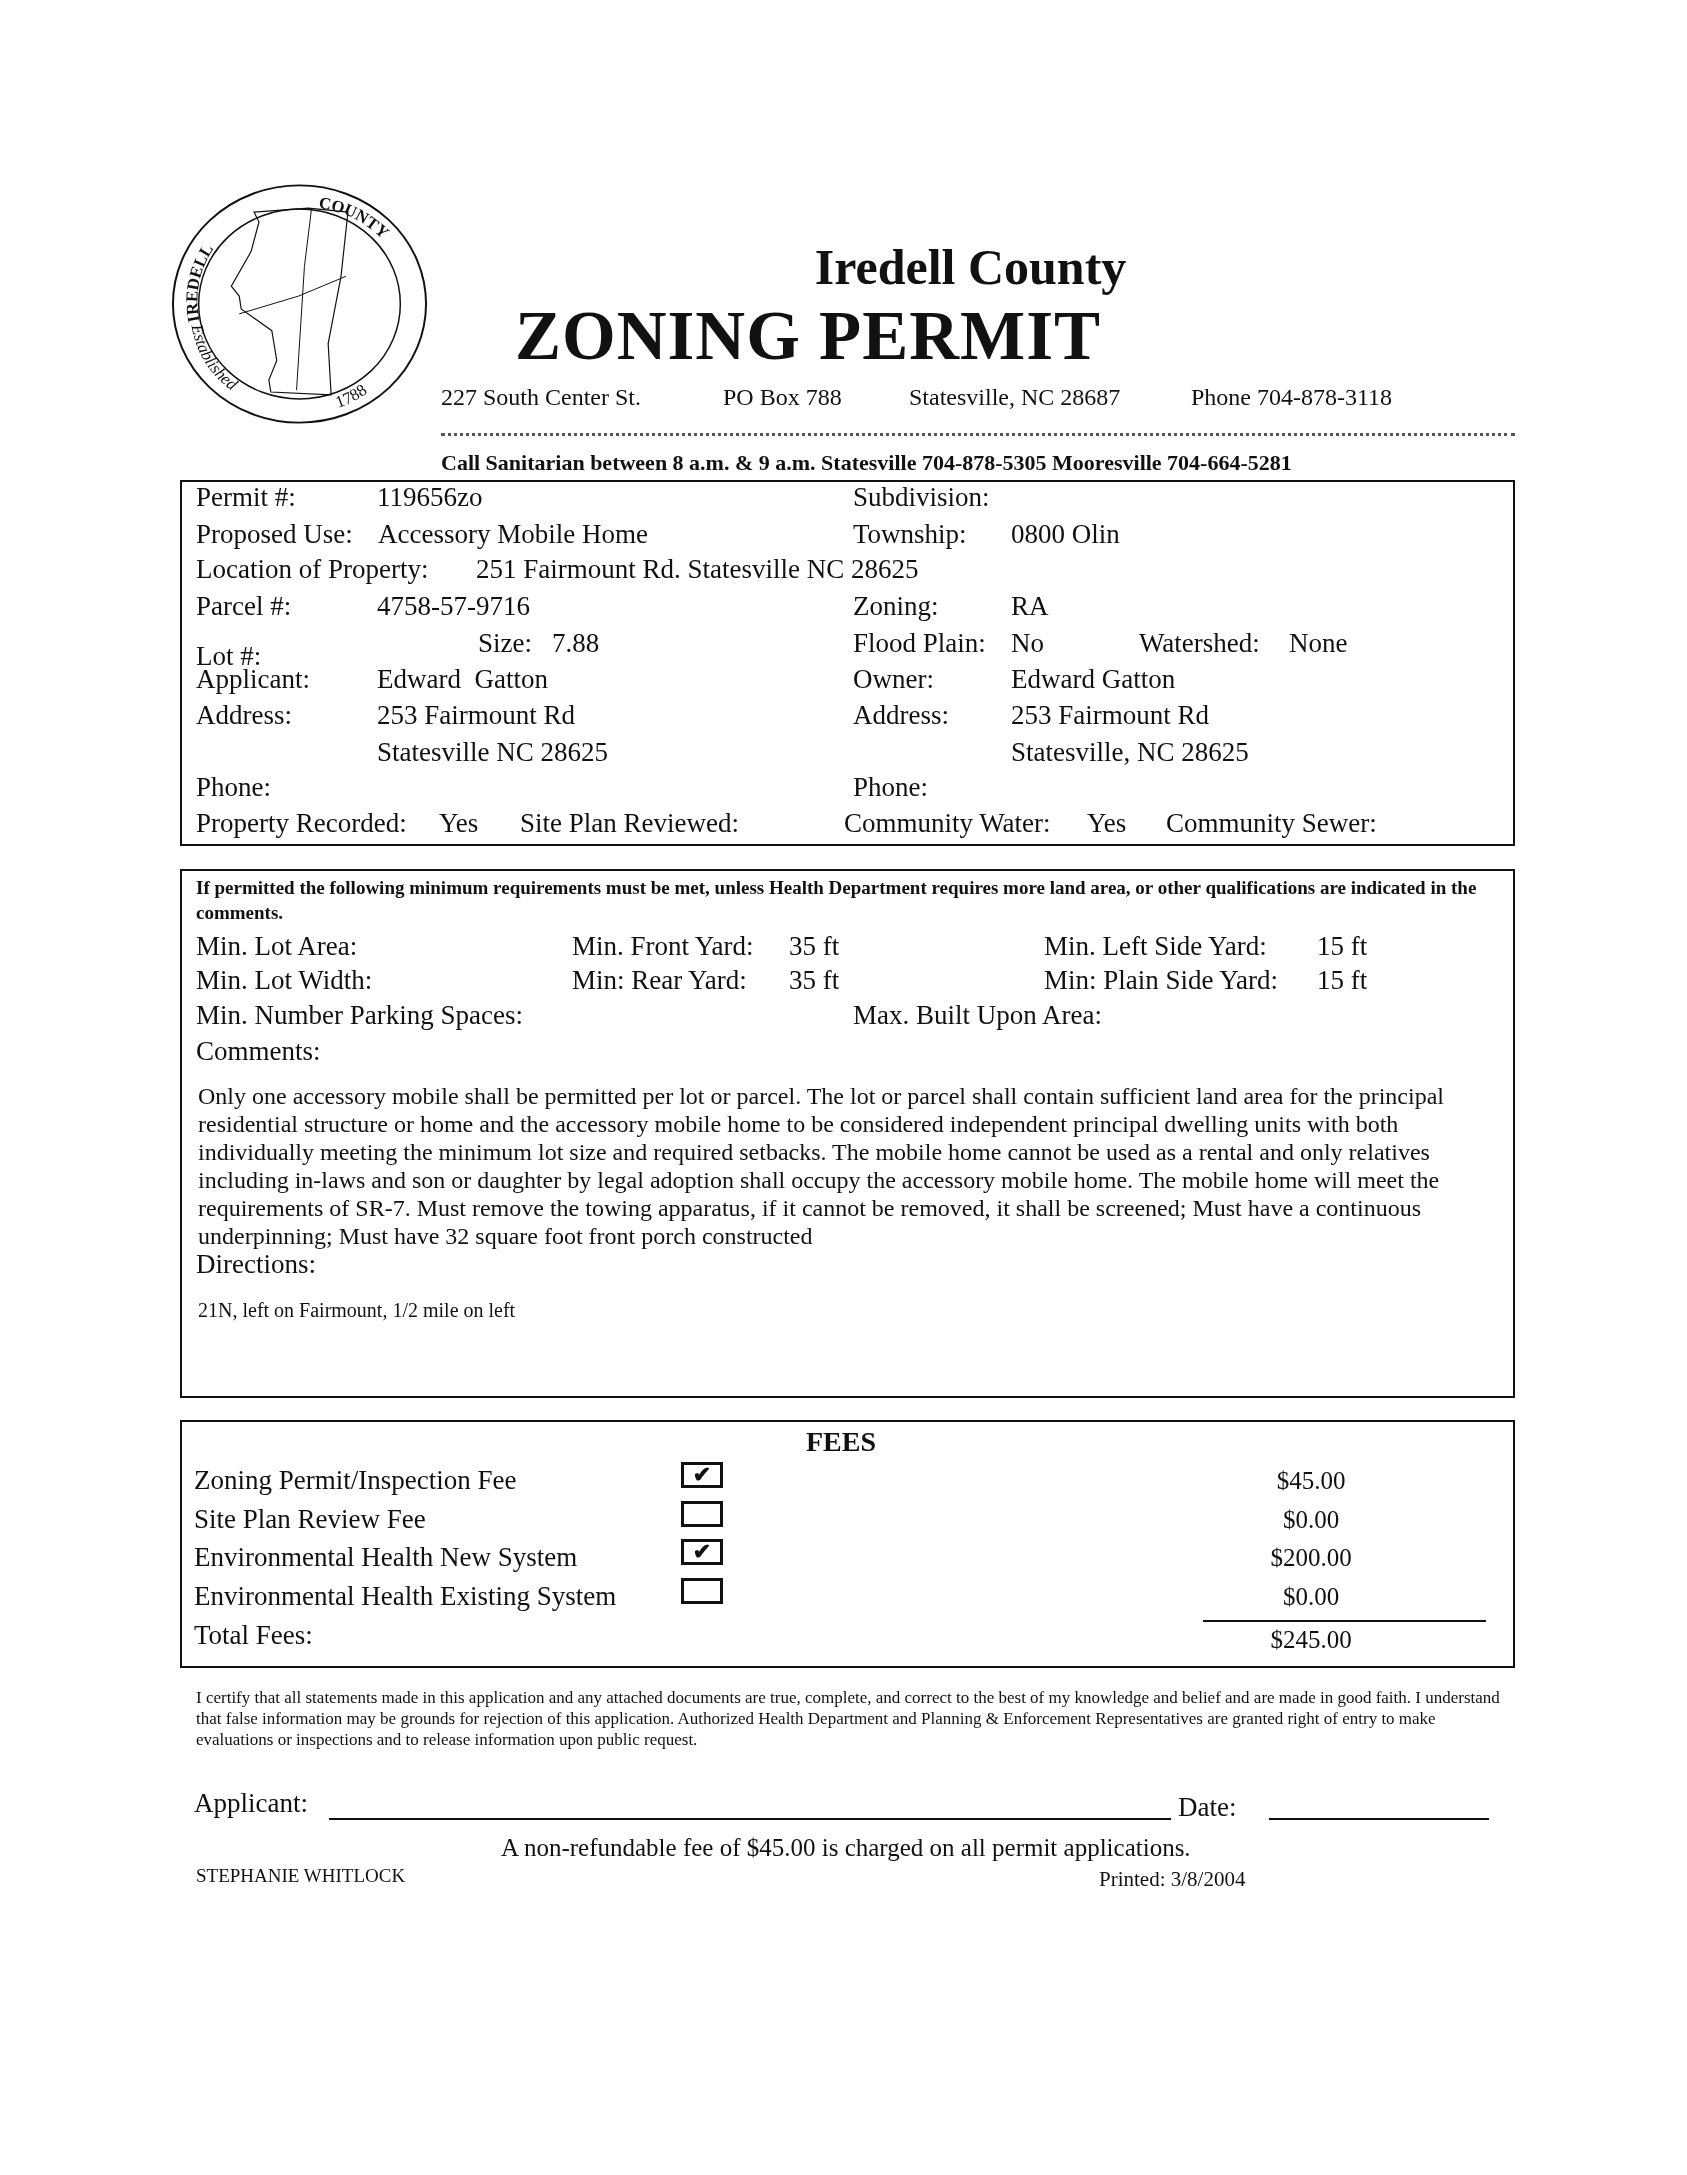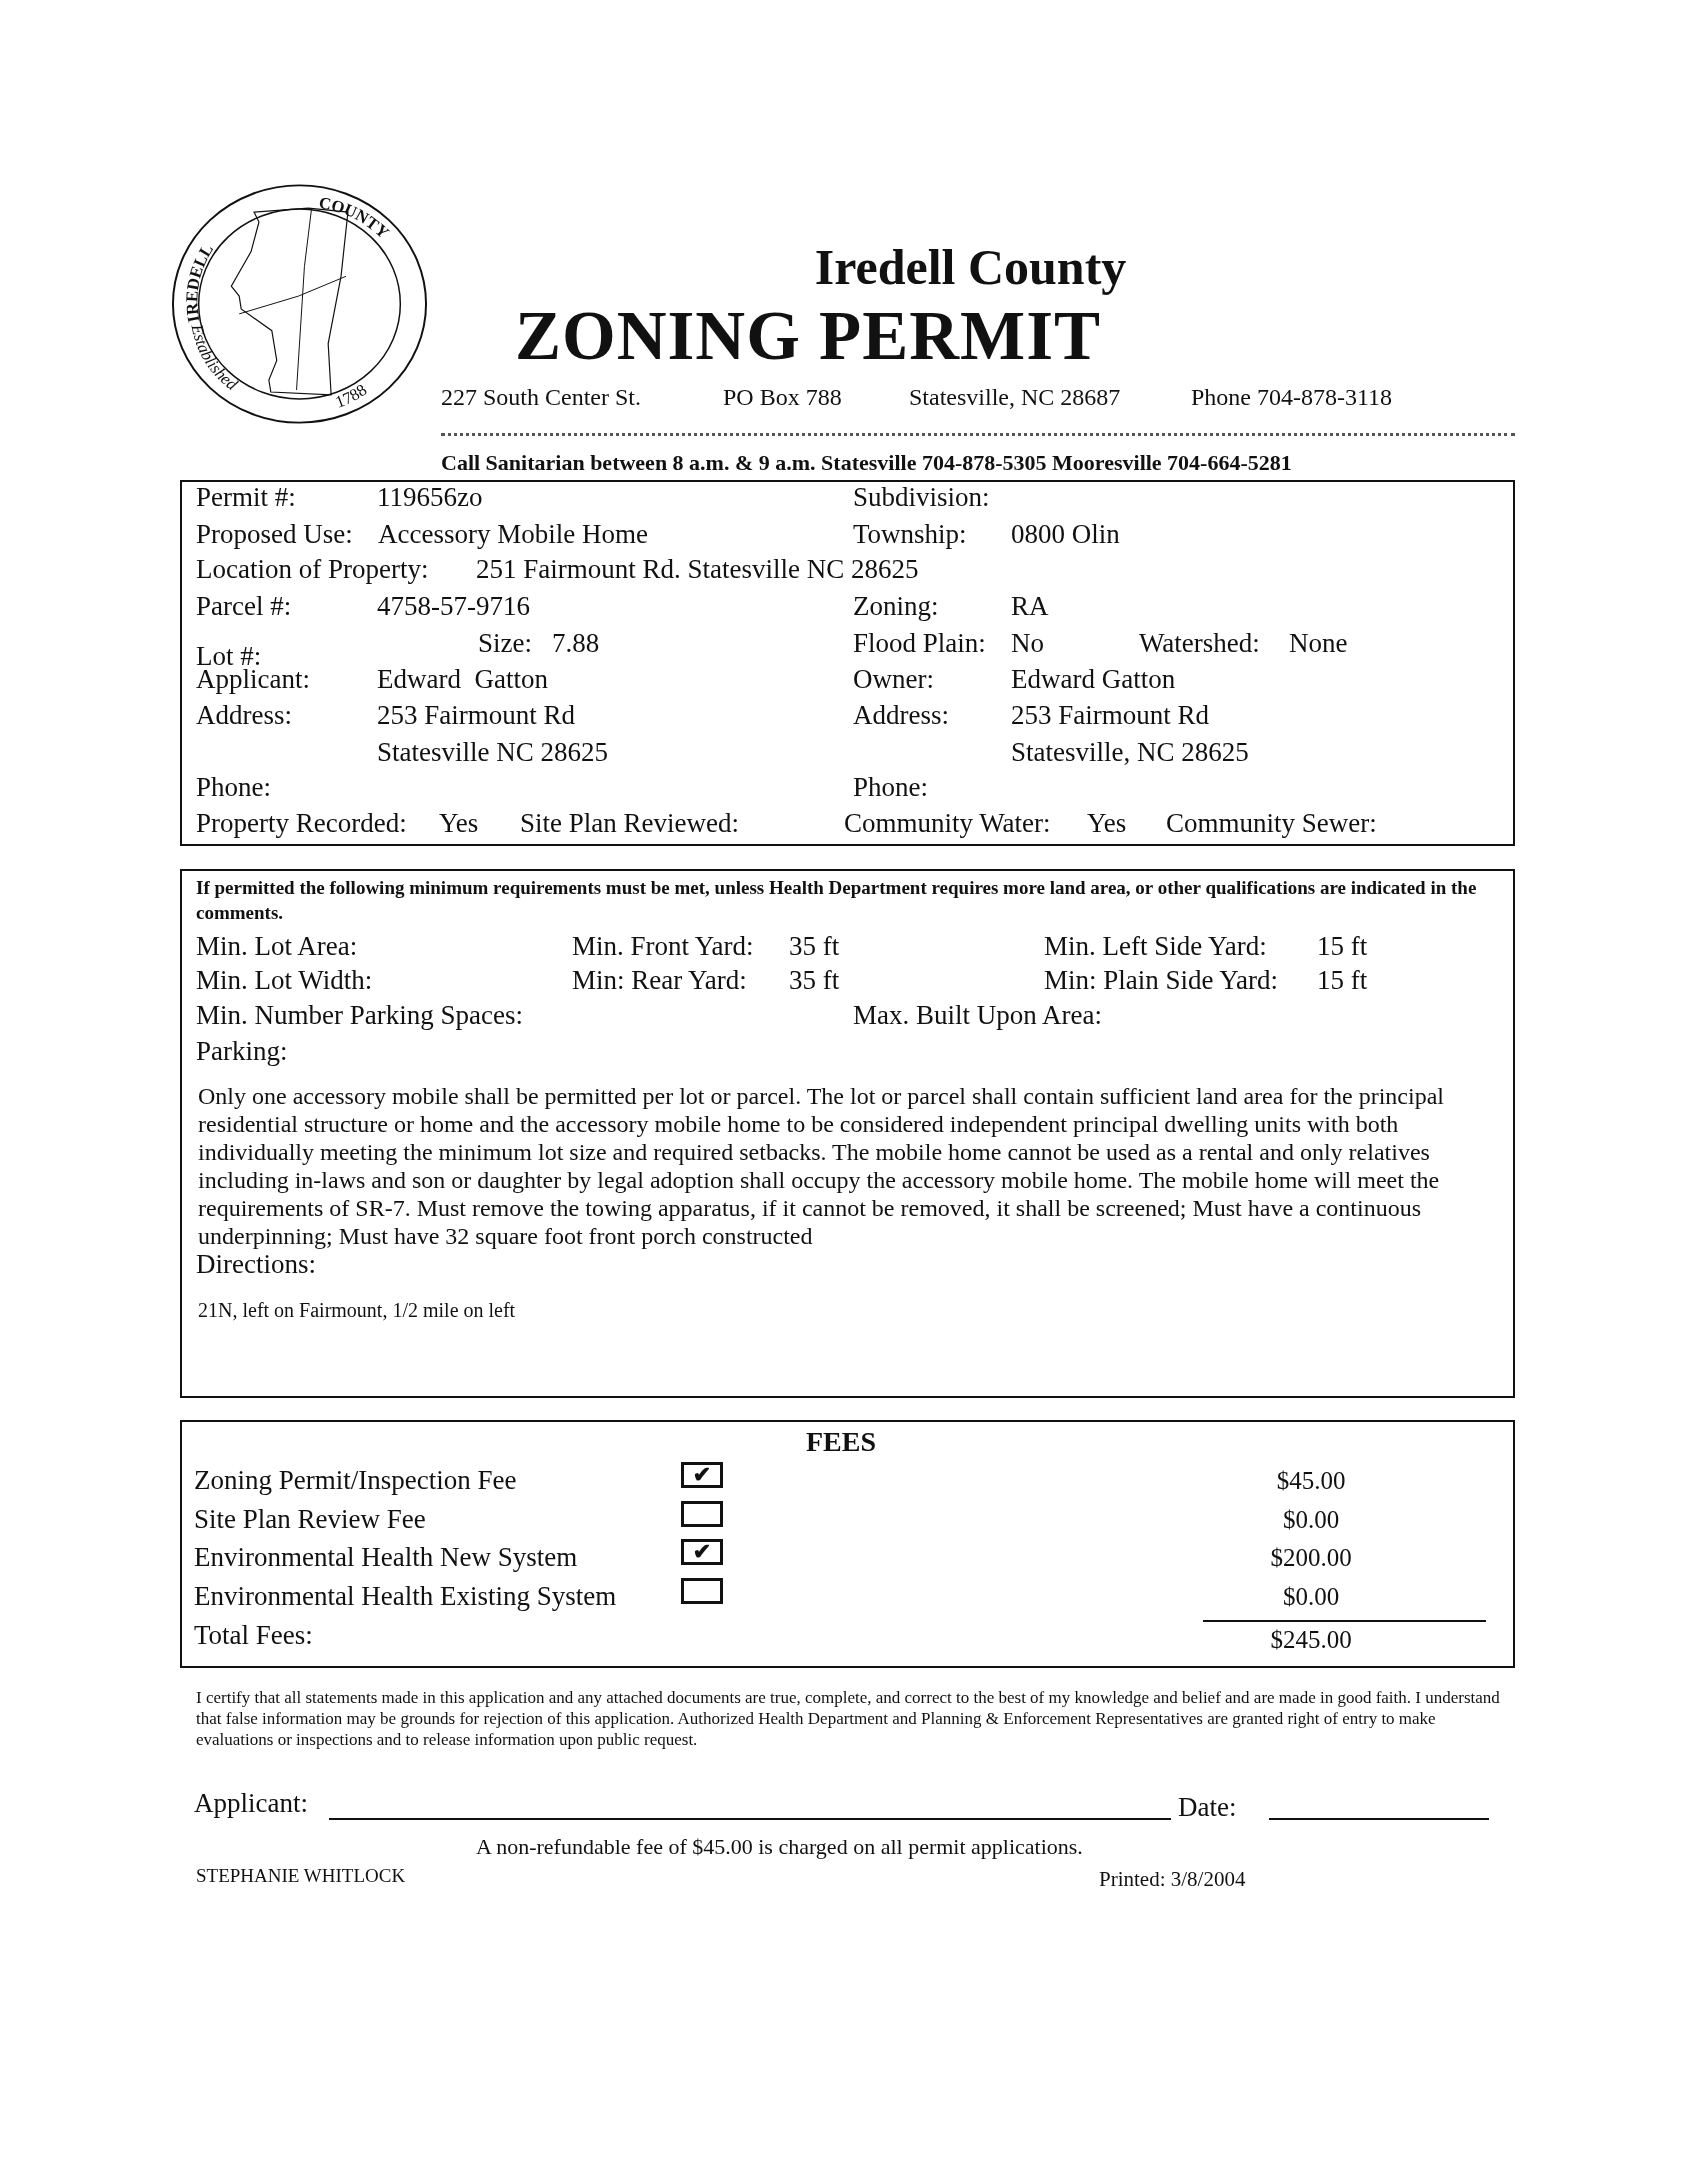--- a/index.html
+++ b/index.html
@@ -124,21 +124,21 @@
 
 <div class="abs f" style="left:196px;top:965px">Min. Lot Width:</div>
 <div class="abs f" style="left:572px;top:965px">Min: Rear Yard:</div>
 <div class="abs f" style="left:789px;top:965px">35 ft</div>
 <div class="abs f" style="left:1044px;top:965px">Min: Plain Side Yard:</div>
 <div class="abs f" style="left:1317px;top:965px">15 ft</div>
 
 <div class="abs f" style="left:196px;top:1000px">Min. Number Parking Spaces:</div>
 <div class="abs f" style="left:853px;top:1000px">Max. Built Upon Area:</div>
 
-<div class="abs f" style="left:196px;top:1036px">Parking:</div>
+<div class="abs f" style="left:196px;top:1036px">Comments:</div>
 <div class="abs comments-text">Only one accessory mobile shall be permitted per lot or parcel.  The lot or parcel shall contain sufficient land area for the principal residential structure or home and the accessory mobile home to be considered independent principal dwelling units with both individually meeting the minimum lot size and required setbacks. The mobile home cannot be used as a rental and only relatives including in-laws and son or daughter by legal adoption shall occupy the accessory mobile home.  The mobile home will meet the requirements of SR-7. Must remove the towing apparatus, if it cannot be removed, it shall be screened; Must have a continuous underpinning; Must have 32 square foot front porch constructed</div>
 
 <div class="abs f" style="left:196px;top:1249px;background:#fff">Directions:</div>
 <div class="abs" style="left:198px;top:1299px;font-size:20px">21N, left on Fairmount, 1/2 mile on left</div>
 
 <div class="abs box box3"></div>
 <div class="abs" style="left:752px;width:178px;top:1426px;text-align:center;font-size:28px;font-weight:bold">FEES</div>
 
 <div class="abs f" style="left:194px;top:1465px">Zoning Permit/Inspection Fee</div>
 <div class="abs chk" style="left:681px;top:1462px">✔</div>
@@ -160,19 +160,19 @@
 <div class="abs f" style="left:194px;top:1620px">Total Fees:</div>
 <div class="abs money" style="left:1212px;top:1626px">$245.00</div>
 
 <div class="abs cert">I certify that all statements made in this application and any attached documents are true, complete, and correct to the best of my knowledge and belief and are made in good faith. I understand that false information may be grounds for rejection of this application. Authorized Health Department and Planning &amp; Enforcement Representatives are granted right of entry to make evaluations or inspections and to release information upon public request.</div>
 
 <div class="abs f" style="left:194px;top:1788px">Applicant:</div>
 <div class="abs sig-line" style="left:329px;top:1818px;width:842px"></div>
 <div class="abs f" style="left:1178px;top:1792px">Date:</div>
 <div class="abs sig-line" style="left:1269px;top:1818px;width:220px"></div>
 
-<div class="abs" style="left:476px;top:1834px;font-size:22px">A non-refundable fee of $45.00 is charged on all permit applications.</div>
+<div class="abs" style="left:501px;top:1834px;font-size:25px">A non-refundable fee of $45.00 is charged on all permit applications.</div>
 <div class="abs" style="left:196px;top:1865px;font-size:19px">STEPHANIE WHITLOCK</div>
 <div class="abs" style="left:1099px;top:1867px;font-size:21px;white-space:nowrap">
   <span>Printed:</span>
   <span>3/8/2004</span>
 </div>
 
 
 </body></html>

